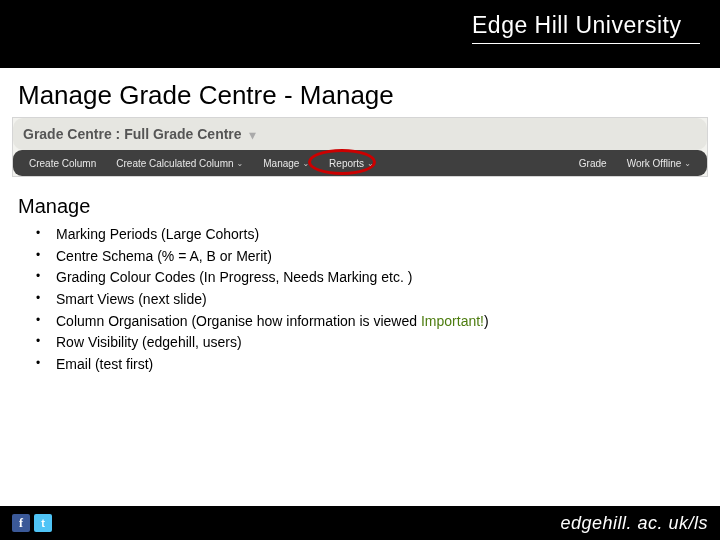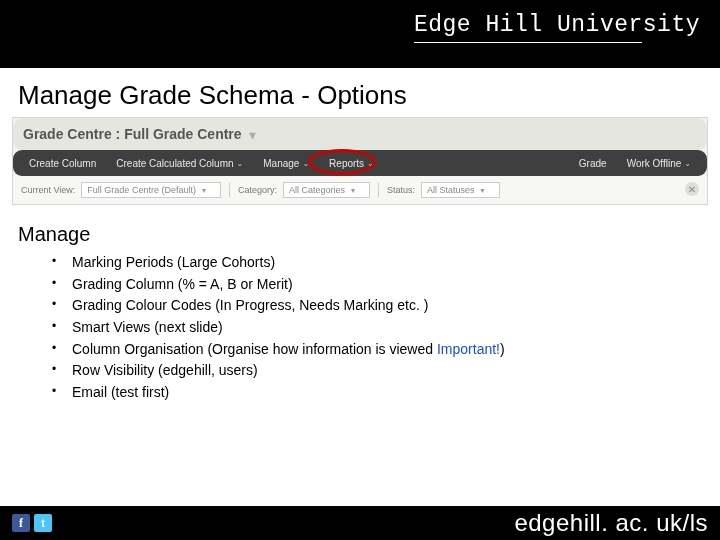--- a/index.html
+++ b/index.html
@@ -1,61 +1,61 @@
 <!DOCTYPE html>
 <html><head>
 <meta charset="utf-8">
 <style>
   * { box-sizing: border-box; margin: 0; padding: 0; }
   body { width: 720px; height: 540px; font-family: Arial, sans-serif; overflow: hidden; }
   .slide { width: 720px; height: 540px; position: relative; background: #fff; }
   .header { background: #000; height: 68px; position: relative; }
   .univ-logo { position: absolute; right: 20px; top: 12px; color: #fff; }
-  .univ-logo .name { font-family: Liberation Mono, monospace; font-size: 23px; letter-spacing: 0.5px; }
+  .univ-logo .name { font-family: Liberation Sans, sans-serif; font-size: 23px; letter-spacing: 0.5px; }
   .univ-logo .rule { border-top: 1px solid #fff; margin-top: 4px; width: 228px; }
   .title { font-size: 26px; font-weight: 400; padding: 12px 18px 6px 18px; color: #000; }
   .screenshot { margin: 0 12px 10px 12px; border: 1px solid #d5d5d5; background: #f2f2ee; font-size: 10px; color: #333; }
   .gc-head { background: #e6e6e1; padding: 8px 10px; font-size: 14px; font-weight: bold; color: #555; border-radius: 10px; }
   .gc-head .chev { color: #aaa; font-size: 12px; margin-left: 4px; }
   .gc-menubar { background: #3f3f3f; display: flex; align-items: center; padding: 0 6px; height: 26px; position: relative; border-radius: 9px; }
   .gc-menubar .mitem { color: #e8e8e8; font-size: 10px; padding: 0 10px; display: flex; align-items: center; gap: 3px; cursor: pointer; }
   .gc-menubar .mitem .dd { font-size: 8px; color: #ccc; }
   .gc-menubar .spacer { flex: 1; }
   .circle { position: absolute; border: 3px solid #cc0000; border-radius: 50%; width: 68px; height: 26px; top: -1px; left: 295px; pointer-events: none; }
   .gc-filter { background: #f7f7f3; height: 28px; display: flex; align-items: center; padding: 0 8px; gap: 6px; font-size: 9px; color: #666; position: relative; }
   .gc-filter .lbl { color: #777; }
   .gc-filter .sel { background: #fff; border: 1px solid #ccc; padding: 2px 14px 2px 5px; font-size: 9px; color: #888; position: relative; display: inline-flex; align-items: center; }
   .gc-filter .sel::after { content: "▾"; font-size: 8px; margin-left: 6px; color: #999; }
   .gc-filter .divider { width: 1px; height: 14px; background: #ccc; margin: 0 2px; }
   .gc-filter .close { position: absolute; right: 8px; top: 6px; width: 14px; height: 14px; border-radius: 50%; background: #ddd; color: #888; font-size: 10px; display: flex; align-items: center; justify-content: center; cursor: pointer; }
   .section { font-size: 20px; padding: 8px 18px 4px 18px; }
-  .bullets { padding: 2px 24px 0 42px; font-size: 14px; line-height: 1.55; margin-left: 16px; }
+  .bullets { padding: 2px 24px 0 42px; font-size: 14px; line-height: 1.55; }
   .bullets li { list-style: none; position: relative; padding-left: 14px; }
   .bullets li::before { content: "•"; position: absolute; left: -6px; top: 0; font-size: 12px; }
-  .bullets .important { color: #1d4ed8; }
+  .bullets .important { color: #4d7c0f; }
   .footer { position: absolute; bottom: 0; left: 0; right: 0; background: #000; height: 34px; display: flex; align-items: center; justify-content: space-between; padding: 0 12px; }
   .social { display: flex; gap: 4px; }
   .sicon { width: 18px; height: 18px; border-radius: 2px; display: flex; align-items: center; justify-content: center; font-size: 12px; font-weight: bold; color: #fff; font-family: Georgia, serif; }
   .fb { background: #3b5998; }
   .tw { background: #4fc4f6; font-family: Arial; font-size: 11px; }
-  .footer-url { color: #fff; font-size: 24px; letter-spacing: 0.5px; }
+  .footer-url { color: #fff; font-size: 18px; letter-spacing: 0.5px; font-style: italic; }
 </style>
 </head>
 <body>
 
 <div class="slide">
 
   <div class="header">
     <div class="univ-logo">
       <div class="name">Edge Hill University</div>
       <div class="rule"></div>
     </div>
   </div>
 
-  <div class="title">Manage Grade Schema - Options</div>
+  <div class="title">Manage Grade Centre - Manage</div>
 
   <div class="screenshot">
     <div class="gc-head">
       <span>Grade Centre : Full Grade Centre</span>
       <span class="chev">▾</span>
     </div>
     <div class="gc-menubar">
       <div class="mitem">
           <span>Create Column</span>
         </div>
@@ -74,38 +74,27 @@
       <div class="spacer"></div>
       <div class="mitem">
           <span>Grade</span>
         </div>
       <div class="mitem">
           <span>Work Offline</span>
           <span class="dd">⌄</span>
         </div>
       <div class="circle"></div>
     </div>
-    <div class="gc-filter">
-      <span class="lbl">Current View:</span>
-      <span class="sel">Full Grade Centre (Default)</span>
-      <span class="divider"></span>
-      <span class="lbl">Category:</span>
-      <span class="sel">All Categories</span>
-      <span class="divider"></span>
-      <span class="lbl">Status:</span>
-      <span class="sel">All Statuses</span>
-      <span class="close">✕</span>
-    </div>
   </div>
 
   <div class="section">Manage</div>
 
   <ul class="bullets">
     <li><span>Marking Periods (Large Cohorts)</span></li>
-    <li><span>Grading Column (% = A, B or Merit)</span></li>
+    <li><span>Centre Schema (% = A, B or Merit)</span></li>
     <li><span>Grading Colour Codes (In Progress, Needs Marking etc. )</span></li>
     <li><span>Smart Views (next slide)</span></li>
     <li><span>Column Organisation (Organise how information is viewed </span><span class="important">Important!</span><span>)</span></li>
     <li><span>Row Visibility (edgehill, users)</span></li>
     <li><span>Email (test first)</span></li>
   </ul>
 
   <div class="footer">
     <div class="social">
       <div class="sicon fb">f</div>

